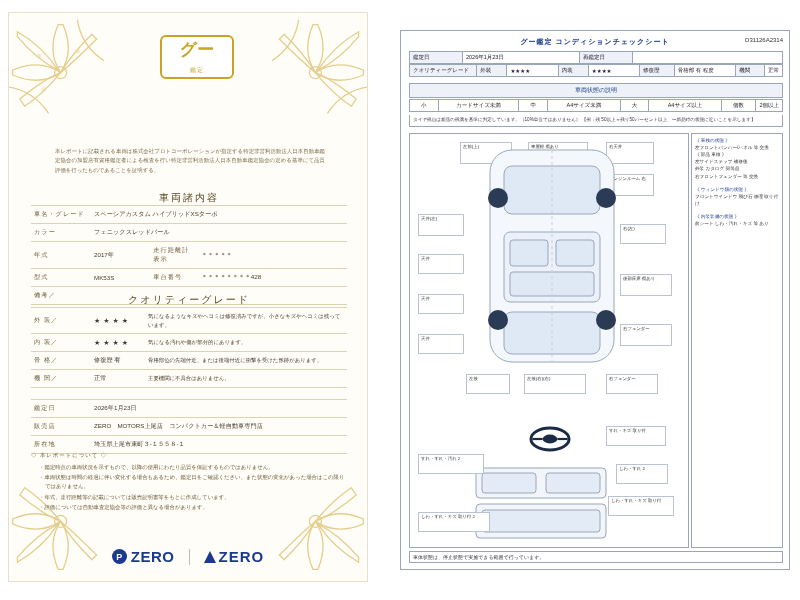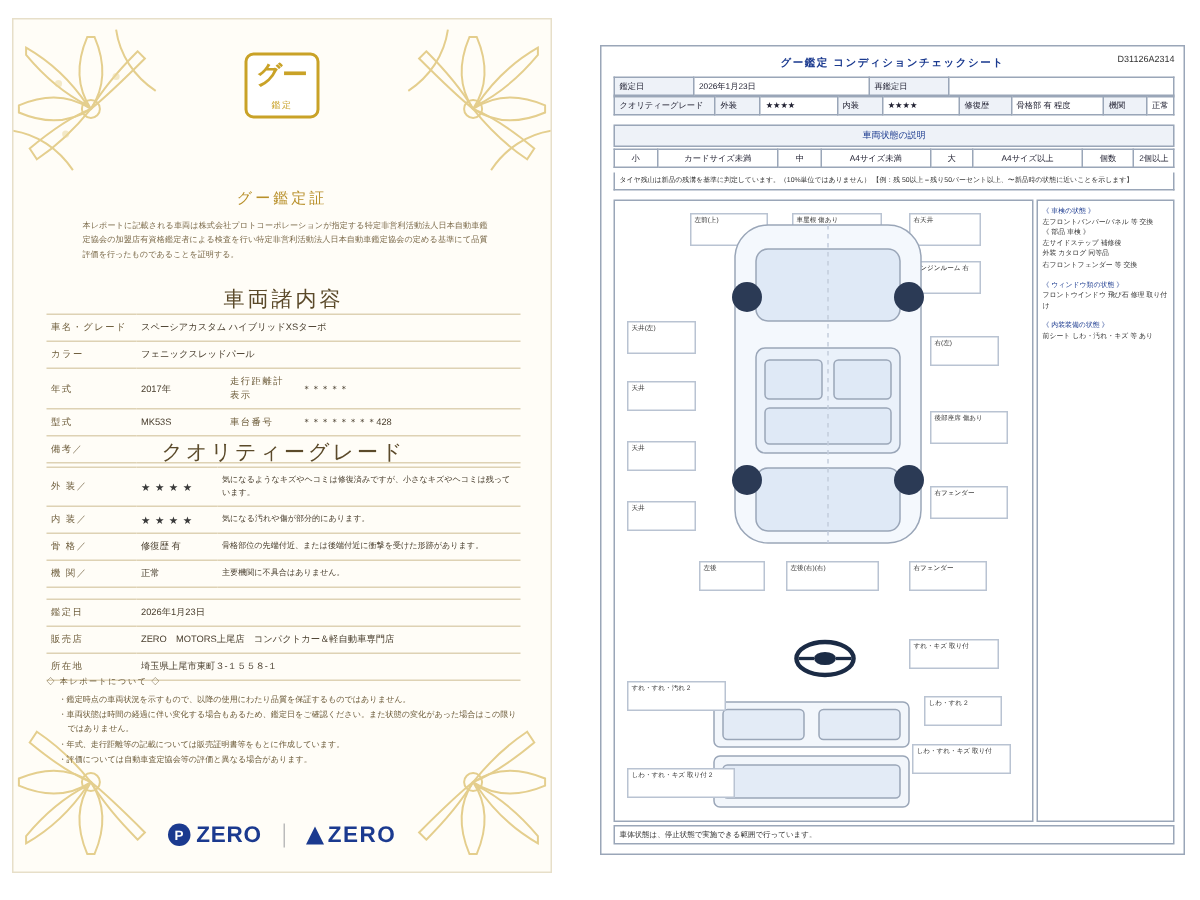--- a/index.html
+++ b/index.html
@@ -8,30 +8,30 @@
 
   
   #left{position:absolute;left:8px;top:12px;width:360px;height:570px;background:#fffdf7;border:1px solid #e7dfc9;box-sizing:border-box;overflow:hidden;}
   .corner-flower{position:absolute;width:120px;height:120px;opacity:.85;pointer-events:none;}
   .cf-tl{left:-6px;top:2px;}
   .cf-tr{right:-6px;top:2px;transform:scaleX(-1);}
   .cf-bl{left:-6px;bottom:2px;transform:scaleY(-1);}
   .cf-br{right:-6px;bottom:2px;transform:scale(-1,-1);}
 
   #goo-logo{position:absolute;left:50%;top:22px;transform:translateX(-50%);width:56px;height:50px;}
-  #goo-logo .mark{width:46px;height:40px;border:2px solid #c9a227;border-radius:6px;background:#fff;margin:0 auto;position:relative;}
+  #goo-logo .mark{width:46px;height:40px;border:2px solid #c9a227;border-radius:6px;background:#fff;margin:0 auto;position:relative;padding-left:24px;}
   #goo-logo .mark .g{position:absolute;left:0;right:0;top:1px;text-align:center;font-size:17px;font-weight:bold;color:#c9a227;font-family:"Liberation Serif",serif;}
   #goo-logo .mark .sub{position:absolute;left:0;right:0;bottom:2px;text-align:center;font-size:6px;color:#c9a227;letter-spacing:1px;}
 
   #report-title{position:absolute;left:0;right:0;top:82px;text-align:center;font-family:"Liberation Serif",serif;font-style:italic;font-size:26px;color:#c9a227;letter-spacing:1px;}
   #report-sub{position:absolute;left:0;right:0;top:112px;text-align:center;font-size:10px;color:#b8902a;letter-spacing:2px;}
 
   #intro{position:absolute;left:46px;top:134px;width:270px;font-size:5.4px;line-height:1.75;color:#7b6a4a;text-align:justify;}
 
-  .sec-title{text-align:center;font-size:14px;color:#5b4a2a;letter-spacing:2px;margin:0;}
+  .sec-title{text-align:center;font-size:10px;color:#5b4a2a;letter-spacing:2px;margin:0;}
   #tbl-vehicle{position:absolute;left:22px;top:178px;width:316px;}
   #tbl-quality{position:absolute;left:22px;top:280px;width:316px;}
   #tbl-foot{position:absolute;left:22px;top:386px;width:316px;}
   .ftable{width:100%;border-collapse:collapse;font-size:6.2px;color:#4b4030;}
   .ftable td{border-bottom:1px solid #ded2b4;padding:4px 3px;vertical-align:middle;}
   .ftable td.lbl{width:54px;color:#6b5a38;letter-spacing:1px;}
   .ftable td.lbl2{width:42px;color:#6b5a38;letter-spacing:1px;}
   .ftable tr:first-child td{border-top:1px solid #ded2b4;}
   .stars{color:#3a3a3a;letter-spacing:3px;font-size:7px;}
   .note{font-size:5.4px;line-height:1.6;}
@@ -138,21 +138,20 @@
       </g>
     </svg>
 
     <div id="goo-logo">
       <div class="mark">
         <div class="g">グー</div>
         <div class="sub">鑑定</div>
       </div>
     </div>
 
-    <div id="report-sub">グー鑑定証</div>
 
     <div id="intro">本レポートに記載される車両は株式会社プロトコーポレーションが指定する特定非営利活動法人日本自動車鑑定協会の加盟店有資格鑑定者による検査を行い特定非営利活動法人日本自動車鑑定協会の定める基準にて品質評価を行ったものであることを証明する。</div>
 
     <div id="tbl-vehicle">
       <p class="sec-title">車両諸内容</p>
       <table class="ftable">
         <tbody>
             <tr>
           <td class="lbl">車名・グレード</td>
           <td colspan="3">スペーシアカスタム ハイブリッドXSターボ</td>

